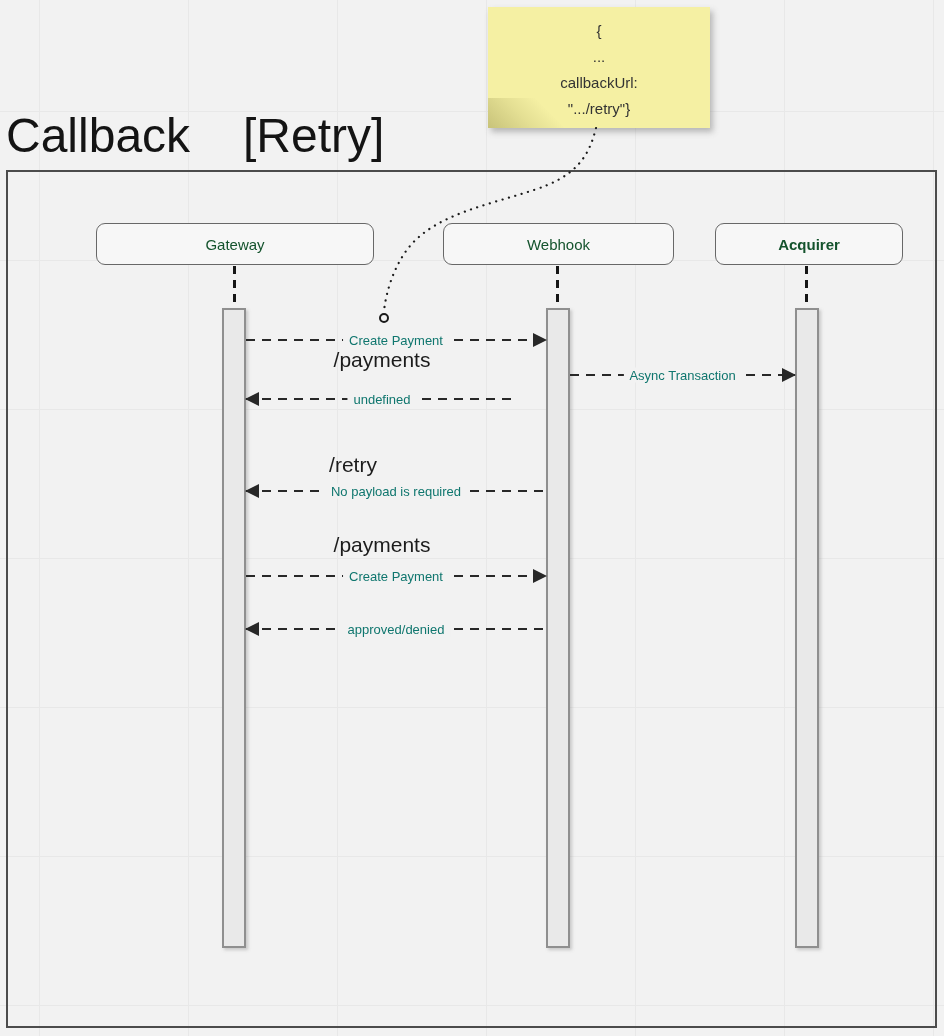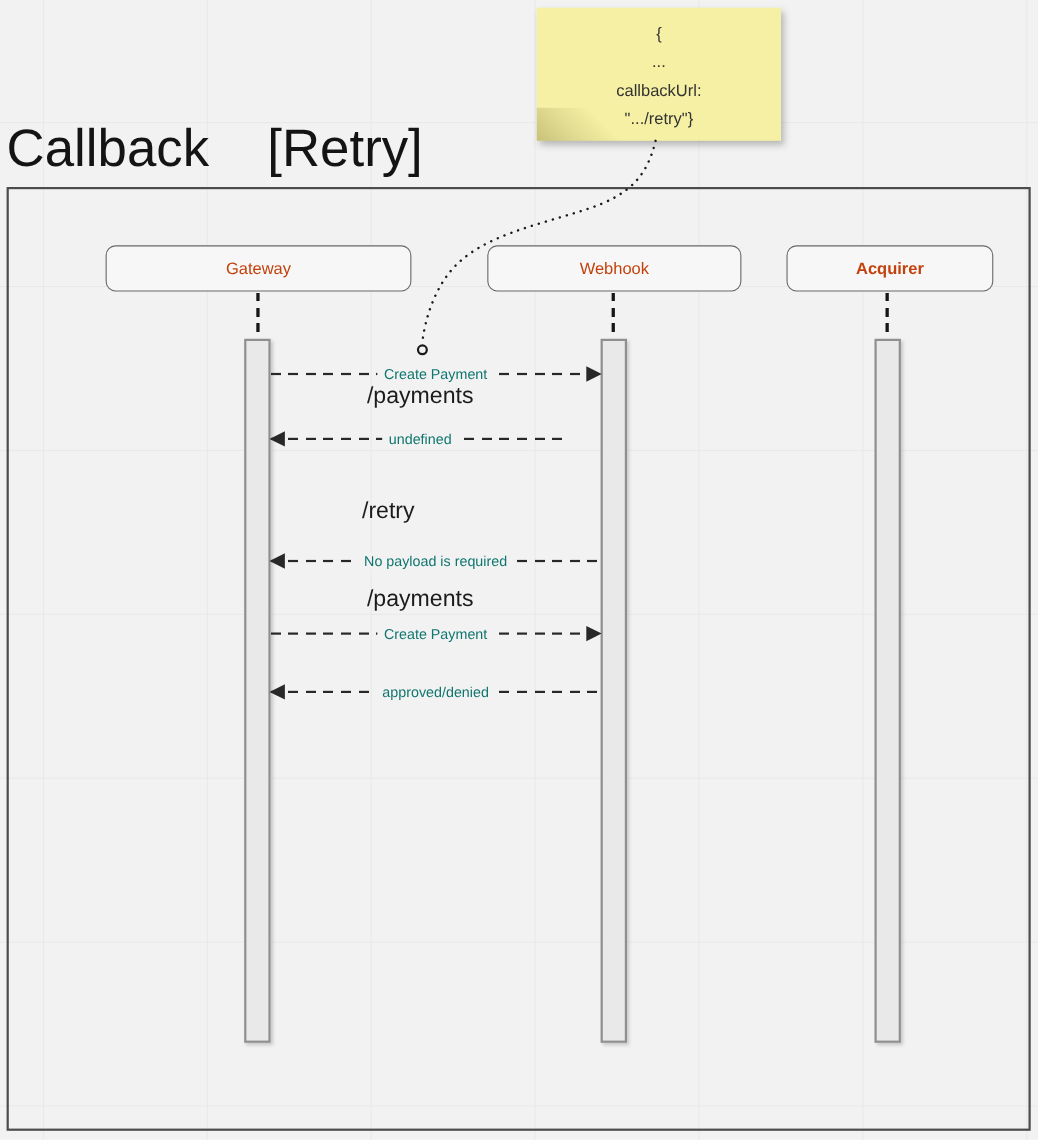--- a/index.html
+++ b/index.html
@@ -31,21 +31,21 @@
   }
   .note::after{
     content:"";position:absolute;left:0;bottom:0;width:85px;height:30px;
     background:linear-gradient(45deg,rgba(95,90,25,0.30) 0%,rgba(95,90,25,0.12) 38%,transparent 68%);
   }
   .conn-svg{position:absolute;left:0;top:0;pointer-events:none;}
   .actor-box{
     position:absolute;top:223px;height:42px;box-sizing:border-box;
     background:#f7f7f7;border:1.5px solid #686868;border-radius:9px;
     display:flex;align-items:center;justify-content:center;
-    font-size:15px;color:#c2410c;
+    font-size:15px;color:#14532d;
   }
   .lifeline{
     position:absolute;top:266px;height:43px;width:3px;
     background:repeating-linear-gradient(180deg,#161616 0 8px,transparent 8px 14px);
   }
   .activation{
     position:absolute;top:308px;height:640px;width:24px;box-sizing:border-box;
     background:#e9e9e9;border:2px solid #8f8f8f;
     box-shadow:2px 2px 3px rgba(120,120,120,0.35);
   }
@@ -116,31 +116,36 @@
   <div class="activation" style="left:795px;"></div>
 
   <div class="msg" style="left:246px;top:331px;width:300px;">
     <div class="line"></div>
     <div class="head-r"></div>
     <span class="mlabel">Create Payment</span>
   </div>
 
   <div class="free-label" style="left:382px;top:348px;">/payments</div>
 
+  <div class="msg" style="left:570px;top:366px;width:225px;">
+    <div class="line"></div>
+    <div class="head-r"></div>
+    <span class="mlabel">Async Transaction</span>
+  </div>
 
   <div class="msg" style="left:246px;top:390px;width:272px;">
     <div class="line"></div>
     <div class="head-l"></div>
     <span class="mlabel">undefined</span>
   </div>
 
 
   <div class="free-label" style="left:353px;top:453px;">/retry</div>
 
-  <div class="msg" style="left:246px;top:501px;width:300px;">
+  <div class="msg" style="left:246px;top:482px;width:300px;">
     <div class="line"></div>
     <div class="head-l"></div>
     <span class="mlabel">No payload is required</span>
   </div>
 
   <div class="free-label" style="left:382px;top:533px;">/payments</div>
 
   <div class="msg" style="left:246px;top:567px;width:300px;">
     <div class="line"></div>
     <div class="head-r"></div>

